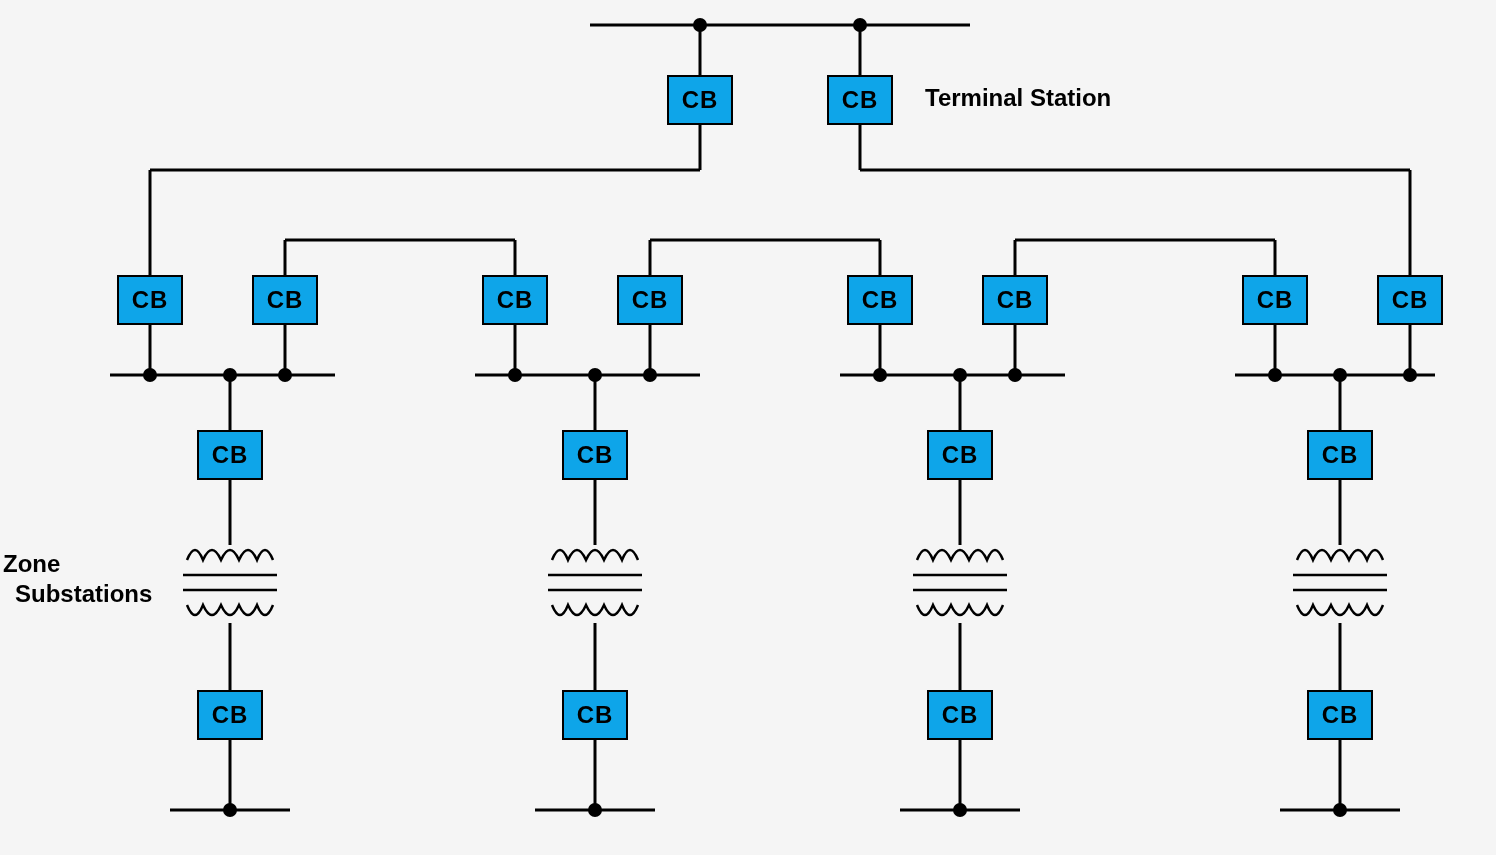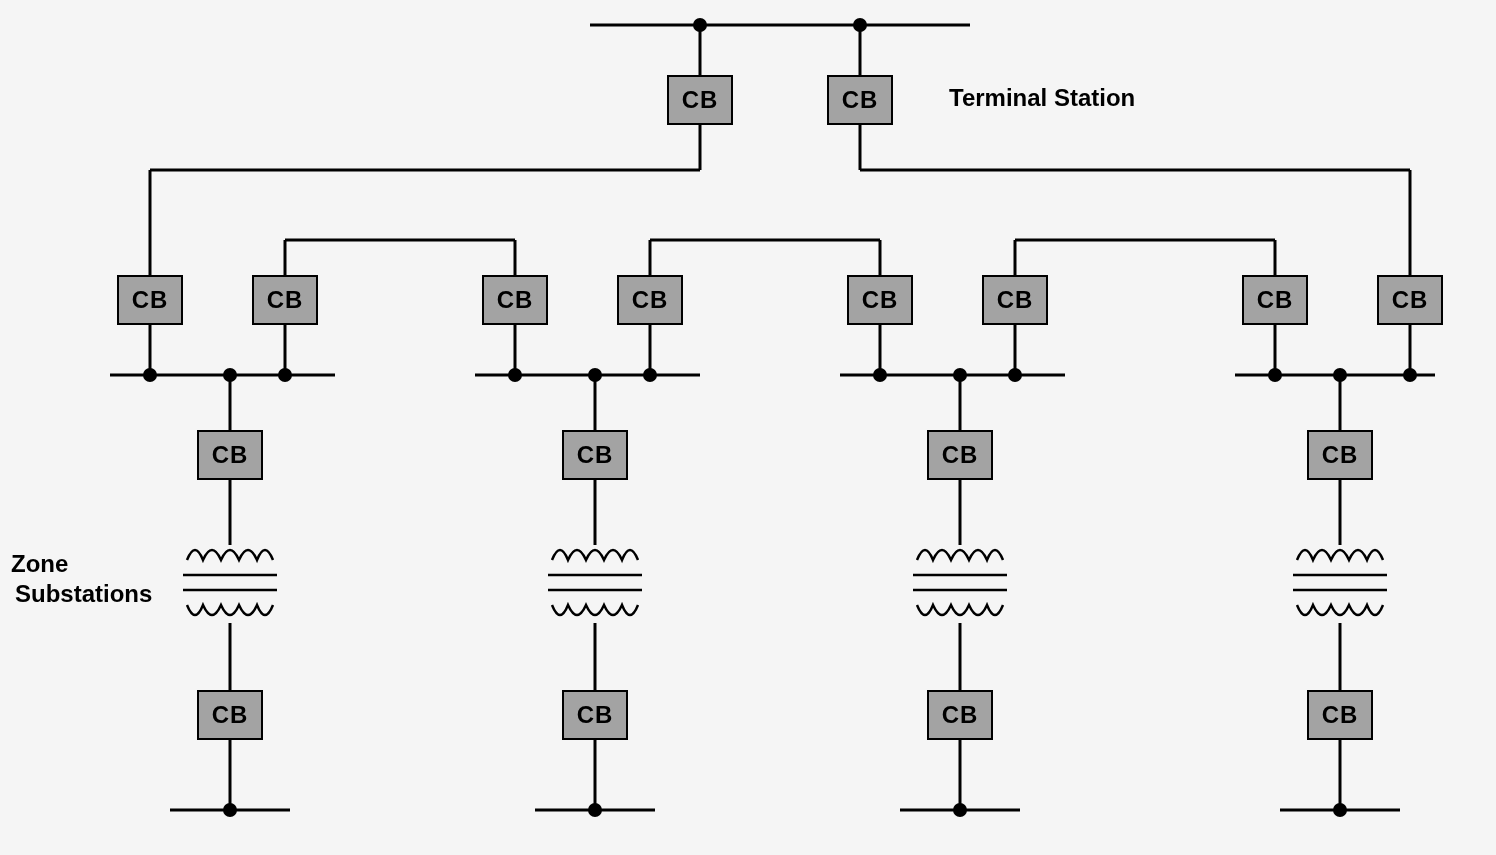--- a/index.html
+++ b/index.html
@@ -11,21 +11,21 @@
       position: relative;
     }
     svg {
       position: absolute;
       top: 0;
       left: 0;
     }
     .cb-box {
       position: absolute;
       border: 2.5px solid #000;
-      background: #a3a3a3;
+      background: #0ea5e9;
       font-weight: bold;
       font-size: 24px;
       display: flex;
       align-items: center;
       justify-content: center;
       letter-spacing: 1px;
     }
     .label {
       position: absolute;
       font-weight: bold;
@@ -151,15 +151,15 @@
 <div class="cb-box" style="left:197px; top:430px; width:66px; height:50px;">CB</div>
 <div class="cb-box" style="left:562px; top:430px; width:66px; height:50px;">CB</div>
 <div class="cb-box" style="left:927px; top:430px; width:66px; height:50px;">CB</div>
 <div class="cb-box" style="left:1307px; top:430px; width:66px; height:50px;">CB</div>
 
 <div class="cb-box" style="left:197px; top:690px; width:66px; height:50px;">CB</div>
 <div class="cb-box" style="left:562px; top:690px; width:66px; height:50px;">CB</div>
 <div class="cb-box" style="left:927px; top:690px; width:66px; height:50px;">CB</div>
 <div class="cb-box" style="left:1307px; top:690px; width:66px; height:50px;">CB</div>
 
-<div class="label" style="left:925px; top:84px;margin-left:24px;">Terminal Station</div>
-<div class="label" style="left:11px; top:550px;">Zone</div>
+<div class="label" style="left:925px; top:84px;">Terminal Station</div>
+<div class="label" style="left:3px; top:550px;">Zone</div>
 <div class="label" style="left:15px; top:580px;">Substations</div>
 
 </body></html>

